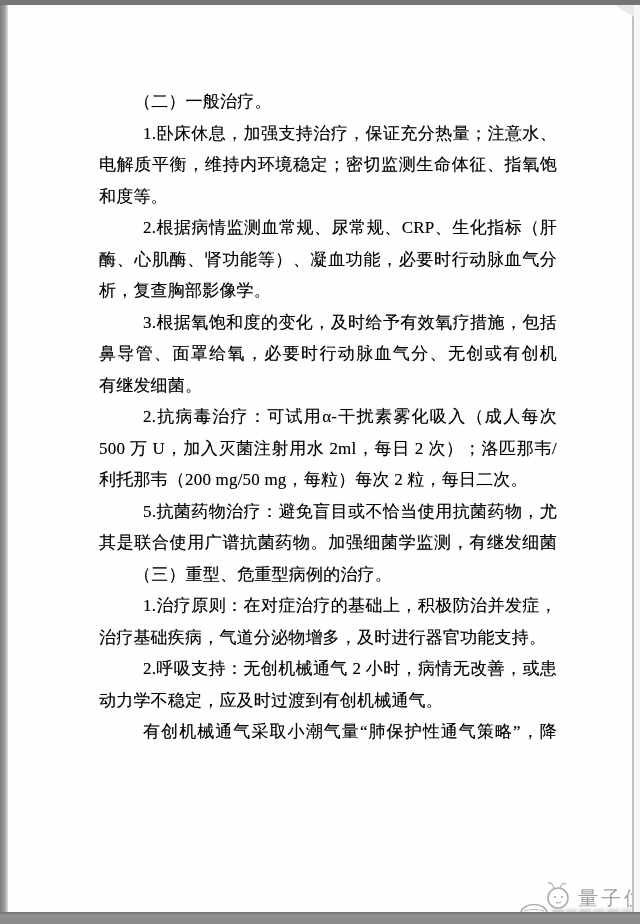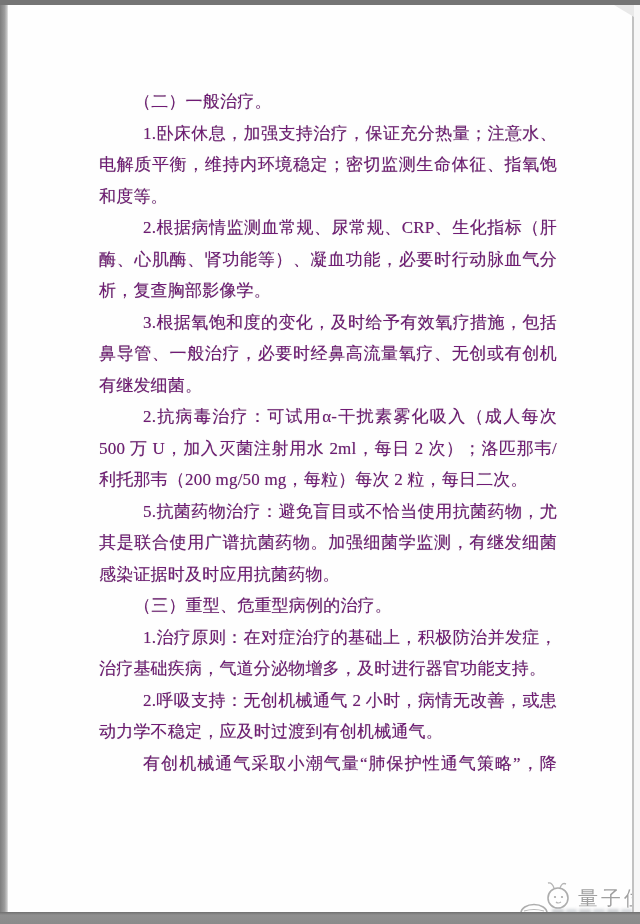--- a/index.html
+++ b/index.html
@@ -24,21 +24,21 @@
     position:absolute;left:614px;top:5px;width:0;height:0;
     border-top:12px solid #e9e9e9;border-left:20px solid transparent;
   }
 
   
   .page{position:absolute;left:8px;top:5px;width:624px;height:907px;background:#fefefe;}
 
   
   .text-block{
     position:absolute;left:91px;top:81px;width:458px;
-    font-size:17px;line-height:31.5px;color:#701a75;
+    font-size:17px;line-height:31.5px;color:#000000;
     letter-spacing:0.2px;
     text-shadow:0 0 .7px rgba(70,70,70,.55);
   }
   .line{height:31.5px;text-align:left;}
   .line.fill{text-align:justify;text-align-last:justify;}
   .line.ind-num{text-indent:44px;}
   .line.ind-head{text-indent:35px;}
 
   
   .watermark{position:absolute;left:510px;top:871px;width:126px;height:50px;opacity:.85;}
@@ -62,28 +62,27 @@
   <div class="page">
     <div class="text-block" id="textBlock">
         <div class="line ind-head">（二）一般治疗。</div>
         <div class="line fill ind-num">1.卧床休息，加强支持治疗，保证充分热量；注意水、</div>
         <div class="line fill">电解质平衡，维持内环境稳定；密切监测生命体征、指氧饱</div>
         <div class="line">和度等。</div>
         <div class="line fill ind-num">2.根据病情监测血常规、尿常规、CRP、生化指标（肝</div>
         <div class="line fill">酶、心肌酶、肾功能等）、凝血功能，必要时行动脉血气分</div>
         <div class="line">析，复查胸部影像学。</div>
         <div class="line fill ind-num">3.根据氧饱和度的变化，及时给予有效氧疗措施，包括</div>
-        <div class="line fill">鼻导管、一般治疗，必要时经鼻高流量氧疗、无创或有创机</div>
+        <div class="line fill">鼻导管、面罩给氧，必要时行动脉血气分、无创或有创机</div>
         <div class="line">有继发细菌。</div>
         <div class="line fill ind-num">2.抗病毒治疗：可试用α-干扰素雾化吸入（成人每次</div>
         <div class="line fill">500 万 U，加入灭菌注射用水 2ml，每日 2 次）；洛匹那韦/</div>
         <div class="line">利托那韦（200 mg/50 mg，每粒）每次 2 粒，每日二次。</div>
         <div class="line fill ind-num">5.抗菌药物治疗：避免盲目或不恰当使用抗菌药物，尤</div>
         <div class="line fill">其是联合使用广谱抗菌药物。加强细菌学监测，有继发细菌</div>
-        <div class="line">感染证据时及时应用抗菌药物。</div>
         <div class="line ind-head">（三）重型、危重型病例的治疗。</div>
         <div class="line fill ind-num">1.治疗原则：在对症治疗的基础上，积极防治并发症，</div>
         <div class="line">治疗基础疾病，气道分泌物增多，及时进行器官功能支持。</div>
         <div class="line fill ind-num">2.呼吸支持：无创机械通气 2 小时，病情无改善，或患</div>
         <div class="line">动力学不稳定，应及时过渡到有创机械通气。</div>
         <div class="line fill ind-num">有创机械通气采取小潮气量“肺保护性通气策略”，降</div>
       </div>
 
     <div class="watermark">
       <svg class="wm-mascot" viewBox="0 0 62 44" fill="none" xmlns="http://www.w3.org/2000/svg">

